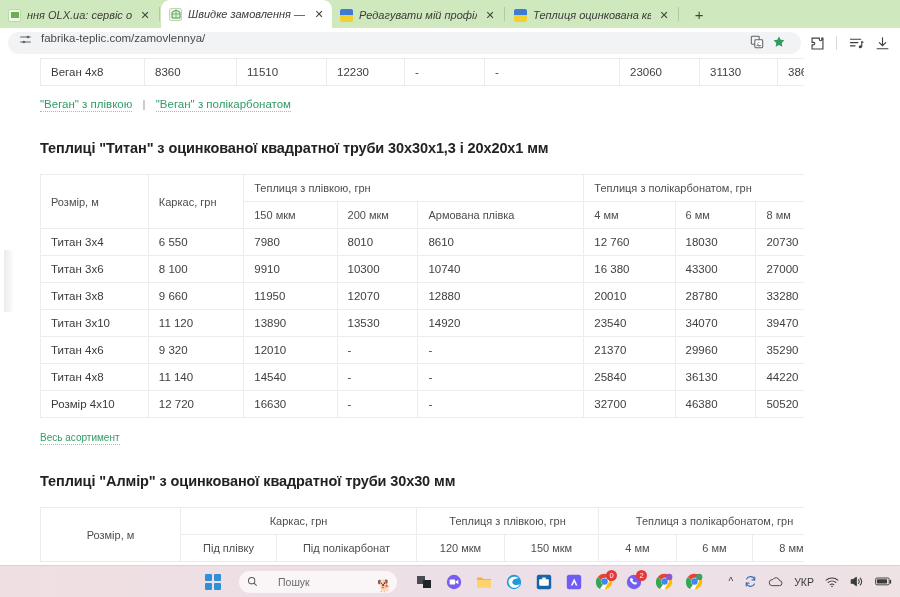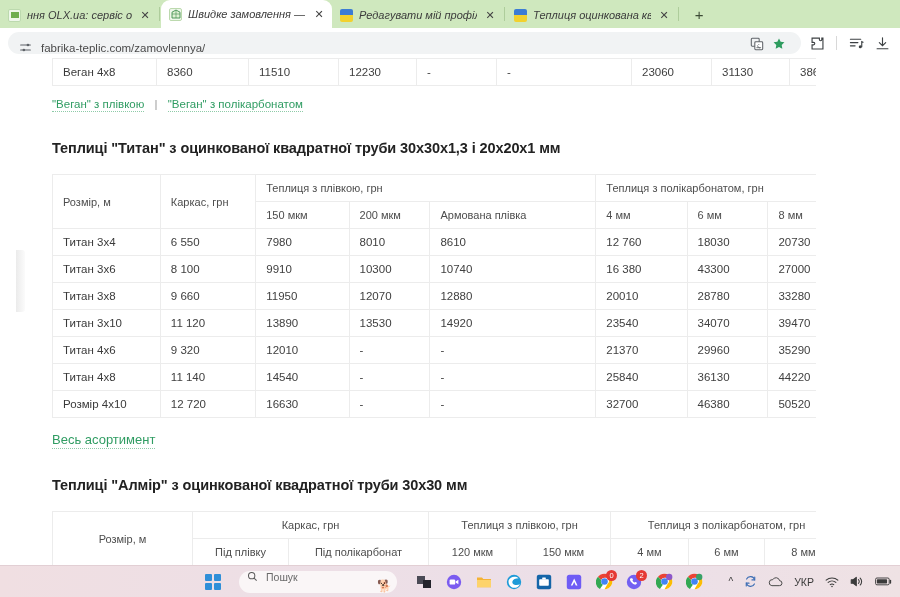--- a/index.html
+++ b/index.html
@@ -95,21 +95,21 @@
     align-items: center;
     padding: 0 8px;
     gap: 6px;
   }
   .omnibox {
     flex: 1 1 auto;
     height: 22px;
     background: #f1f3f4;
     border-radius: 11px;
     display: flex;
-    align-items: flex-end;
+    align-items: flex-start;
     padding: 0 10px;
     gap: 9px;
     min-width: 0;
   }
   .omnibox .url {
     font-size: 11.5px;
     color: #4a4a4a;
     white-space: nowrap;
     overflow: hidden;
   }
@@ -122,21 +122,21 @@
   .tb-icon svg { display: block; }
   .omni-actions {
     display: flex; align-items: center; gap: 2px;
     margin-left: auto; padding-right: 2px;
   }
   .tb-divider { width: 1px; height: 14px; background: #d8d8d8; margin: 0 3px; }
 
   
   .viewport {
     position: absolute;
-    top: 58px; left: 16px;
+    top: 58px; left: 4px;
     width: 800px; height: 507px;
     background: #ffffff;
     overflow: hidden;
   }
   .page { padding: 0 0 0 0; position: relative; }
 
   .side-nub {
     position: absolute;
     left: 0; top: 192px;
     width: 9px; height: 62px;
@@ -185,21 +185,21 @@
     margin: 12px 0 0 36px;
     font-size: 11.5px;
   }
   .links-row a, .single-link a {
     color: #2f9c62;
     text-decoration: none;
     border-bottom: 1px dotted #8ecba8;
     padding-bottom: 1px;
   }
   .links-row .pipe { color: #9a9a9a; margin: 0 7px; }
-  .single-link { margin: 14px 0 0 36px; font-size: 13px; }
+  .single-link { margin: 14px 0 0 36px; font-size: 10px; }
 
   .spacer-lg { height: 30px; }
   .spacer-md { height: 18px; }
 
   
   .taskbar {
     position: absolute;
     left: 0; bottom: 0;
     width: 900px; height: 32px;
     background: linear-gradient(to right, #f0dfe2 0%, #eddfe6 35%, #ecdfe8 70%, #efe2e4 100%);
@@ -215,22 +215,22 @@
     grid-template-rows: 7px 7px;
     gap: 2px;
     cursor: pointer;
   }
   .win-logo span { background: #2f8fd8; display: block; border-radius: 1px; }
   .tb-search {
     width: 158px; height: 22px;
     margin-left: 18px;
     background: #faf6f7;
     border-radius: 11px;
-    display: flex; align-items: flex-start;
-    padding: 0 8px; gap: 8px;
+    display: flex; align-items: center;
+    padding: 0 8px; gap: 20px;
     font-size: 10.5px; color: #6a6a6a;
     position: relative;
     overflow: hidden;
     cursor: text;
   }
   .tb-search .doodle {
     position: absolute; right: 5px; bottom: 1px;
     font-size: 12px; line-height: 1;
   }
   .tb-apps { display: flex; align-items: center; gap: 12px; margin-left: 18px; }

